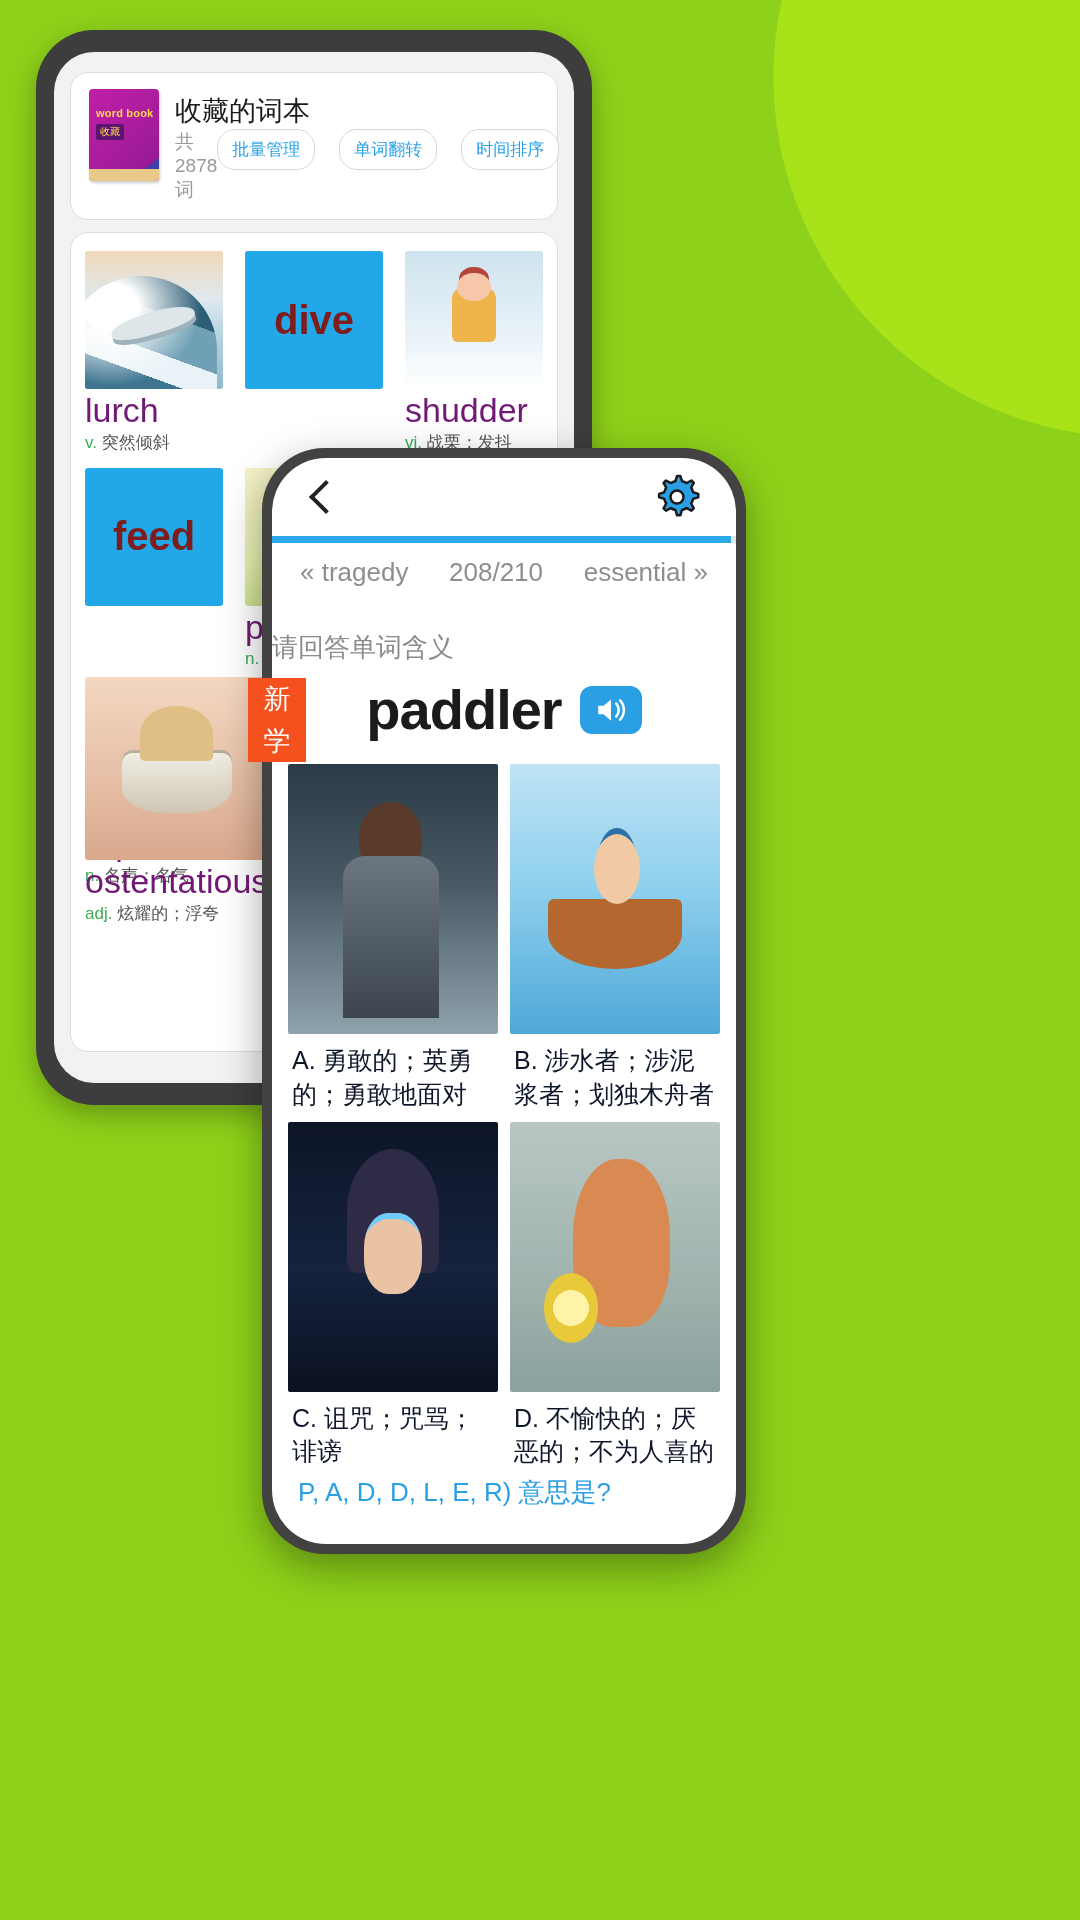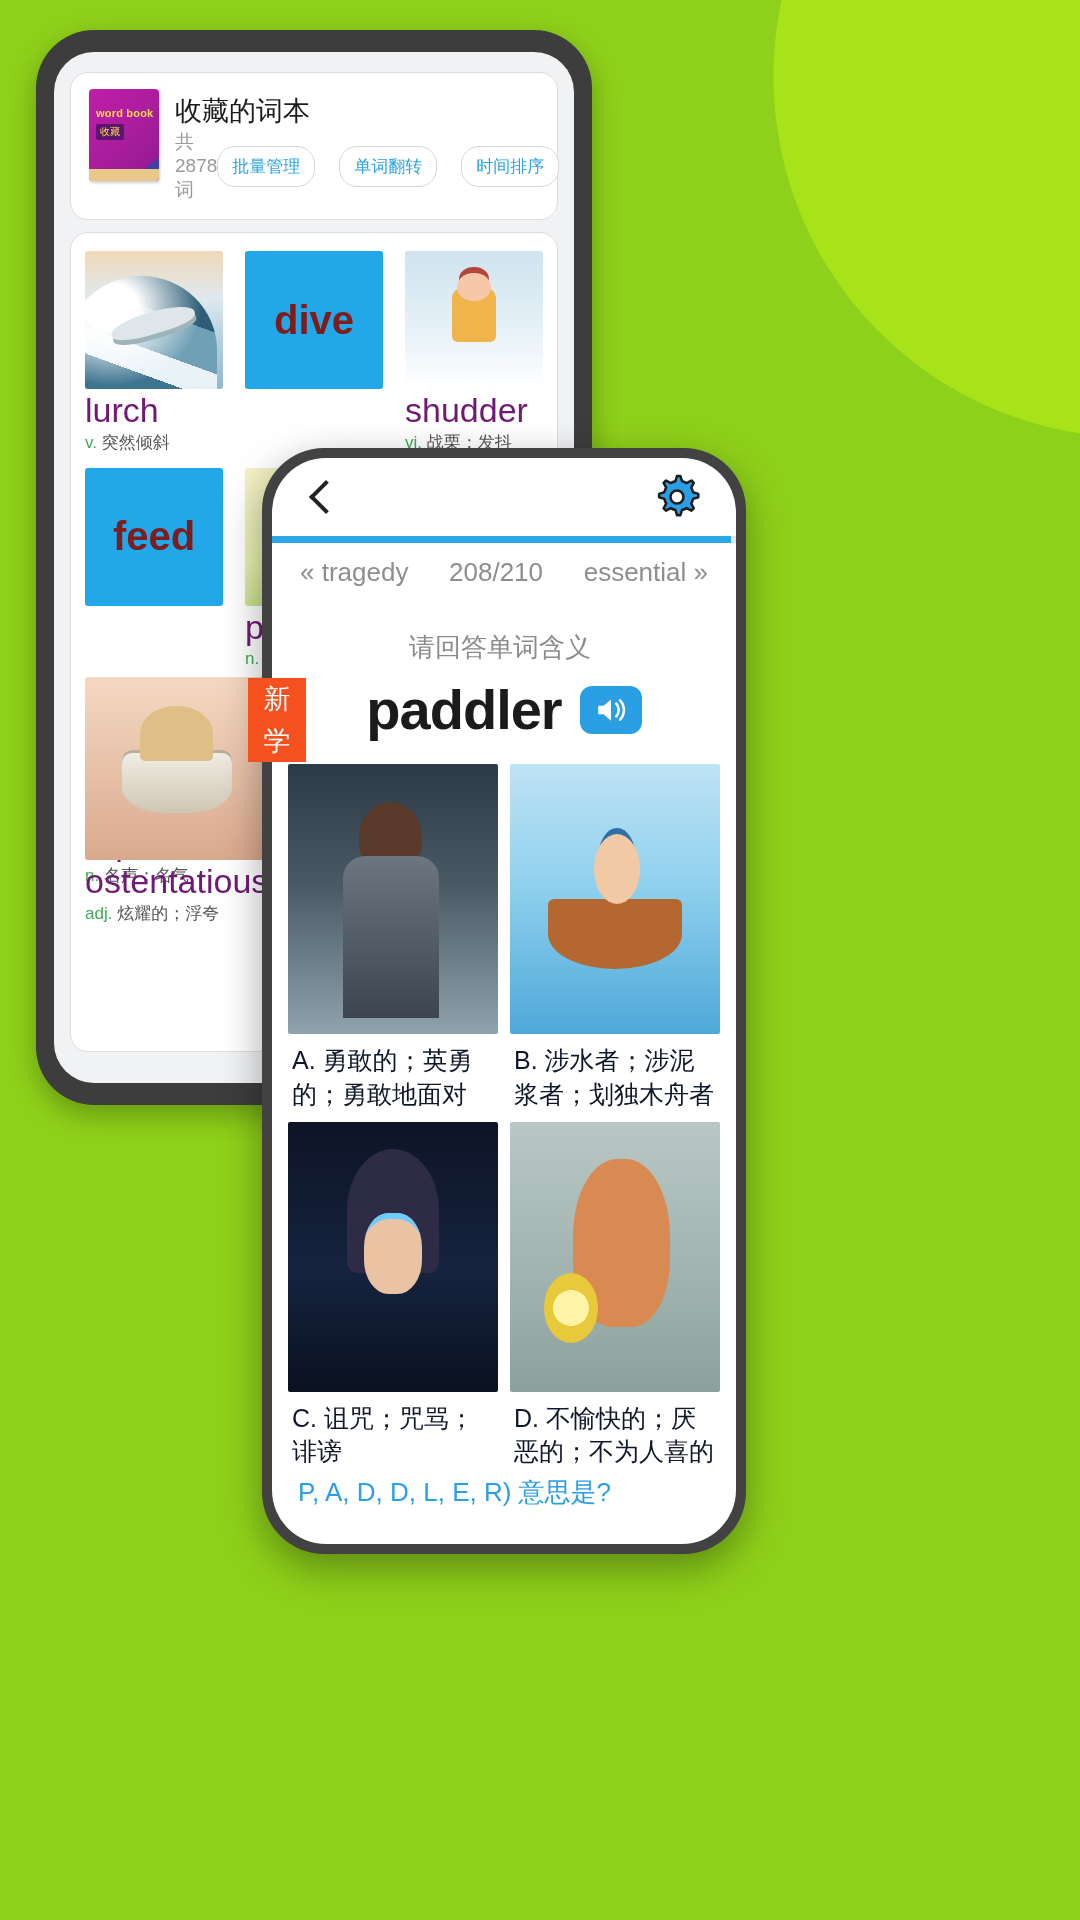--- a/index.html
+++ b/index.html
@@ -51,21 +51,21 @@
   .wb-cover .band{
     position:absolute; left:-10px; bottom:-6px; width:120px; height:12px;
     background:#3f3fa8; transform:rotate(-38deg);
   }
   .wb-cover .page{
     position:absolute; left:0; bottom:0; width:100%; height:12px;
     background:#e8c98a;
   }
   .wb-right{ flex:1 1 auto; display:flex; flex-direction:column; justify-content:space-between; padding-top:4px;}
   .wb-title{ font-size:27px; color:#1c1c1c; }
-  .wb-bottom{ display:flex; align-items:center; justify-content:space-between; }
+  .wb-bottom{ display:flex; align-items:flex-start; justify-content:space-between; }
   .wb-count{ font-size:19px; color:#9a9a9a; }
   .wb-btns{ display:flex; gap:24px;font-family:Liberation Serif, serif; }
   .wb-btn{
     border:1px solid #d5d6d9; border-radius:18px; background:#fff;
     color:#2aa3e8; font-size:17px; padding:8px 14px; white-space:nowrap;
   }
 
   .list-card{
     background:#fff; border:1px solid #dcdde0; border-radius:18px;
     margin:12px 6px 0 6px; padding:18px 14px 10px 14px;
@@ -168,21 +168,21 @@
     border-left:4px solid #222; border-bottom:4px solid #222; transform:rotate(45deg);
   }
   .gear{ width:50px; height:50px; }
   .progress-wrap{ height:7px; background:#e6e6e6; }
   .progress-bar{ height:7px; background:#2aa8e8; width:99%; }
   .navrow{
     display:flex; align-items:center; justify-content:space-between;
     padding:14px 28px 4px 28px; font-size:26px; color:#8e8e8e;
   }
   .navrow .mid{ color:#8e8e8e; }
-  .prompt{ text-align:center; font-size:26px; color:#8b8b8b; padding:38px 8px 6px 0;}
+  .prompt{ font-size:26px; color:#8b8b8b; padding:38px 8px 6px 0;}
   .wordrow{ display:flex; align-items:center; justify-content:center; gap:18px; padding:6px 0 22px 0;}
   .bigword{ font-size:56px; font-weight:bold; color:#1b1b1b; letter-spacing:-1px;}
   .spk{
     width:62px; height:48px; background:#2a9fe4; border-radius:12px;
     display:flex; align-items:center; justify-content:center;
   }
   .options{ display:grid; grid-template-columns:1fr 1fr; gap:10px 12px; padding:0 16px;}
   .opt{ }
   .optimg{ width:100%; height:270px; overflow:hidden; position:relative; border-radius:2px;}
   .opttext{ font-size:25px; color:#0f172a; line-height:1.35; padding:10px 4px 0 4px;}

